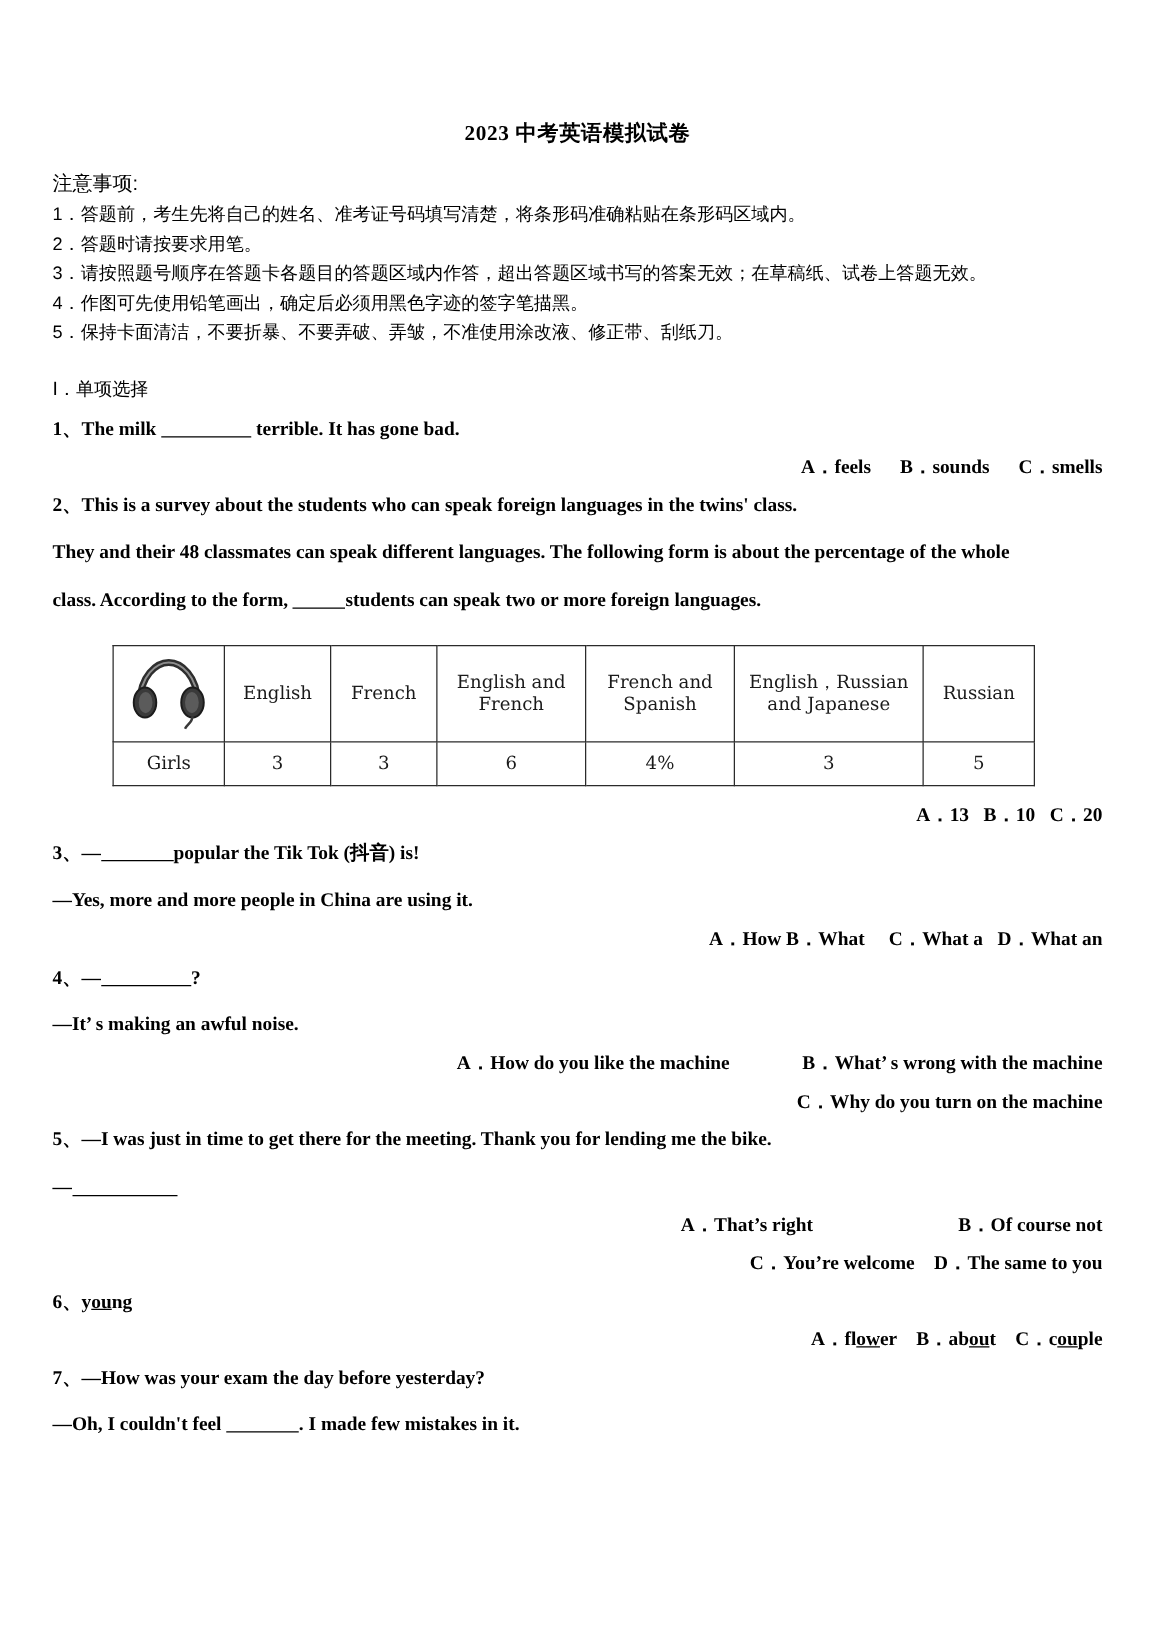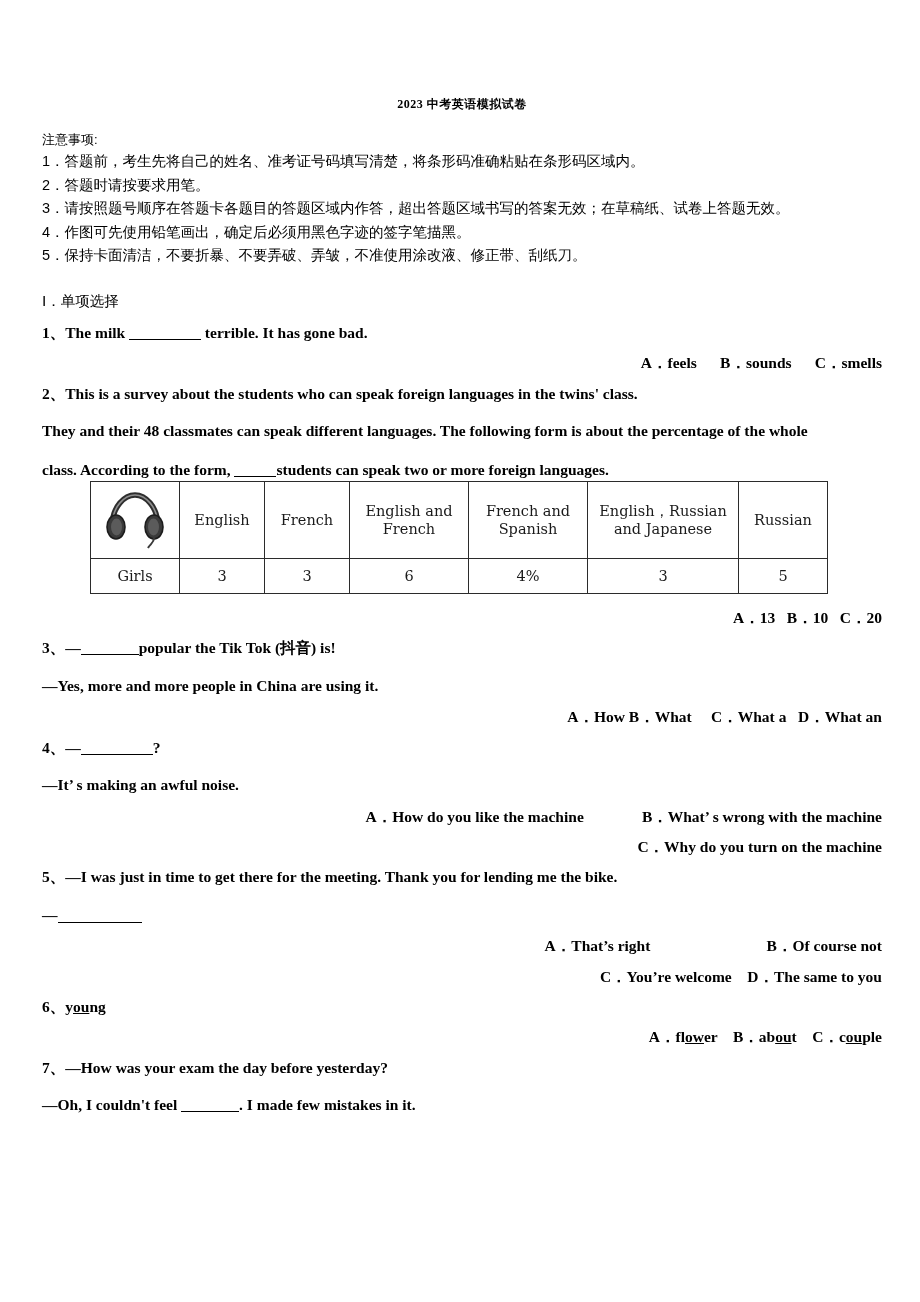--- a/index.html
+++ b/index.html
@@ -25,37 +25,37 @@
     position: absolute;
     left: 42px;
     top: 0;
     width: 840px;
   }
 
   
   .doc-title {
     text-align: center;
     font-weight: bold;
-    font-size: 12px;
+    font-size: 17px;
     letter-spacing: 0.5px;
     margin: 0;
     padding-top: 97px;
     padding-bottom: 0;
     line-height: 1.2;
   }
 
   
   .notice-block {
     margin-top: 18px;
     font-family: "Liberation Sans", "DejaVu Sans", sans-serif;
     font-size: 14.5px;
     line-height: 1.62;
   }
   .notice-heading {
-    font-size: 13px;
+    font-size: 16px;
     line-height: 1.62;
   }
   .notice-item {
     font-size: 14.5px;
     line-height: 1.62;
     white-space: nowrap;
   }
 
   
   .section-heading {
@@ -109,21 +109,21 @@
   .blank-line-only {
     display: inline-block;
     border-bottom: 1.8px solid #000;
     width: 84px;
     vertical-align: -3px;
   }
   u { text-decoration: underline; text-underline-offset: 1px; margin-top: 16px; }
 
   
   .survey-table-wrap {
-    margin-top: 0;
+    margin-top: 24px;
     margin-left: 10px;
     padding-left: 38px;
   }
   table.survey {
     border-collapse: collapse;
     table-layout: fixed;
     width: 688px;
     font-family: "DejaVu Serif", "Liberation Serif", serif;
     font-size: 14.5px;
     color: #1a1a1a;

